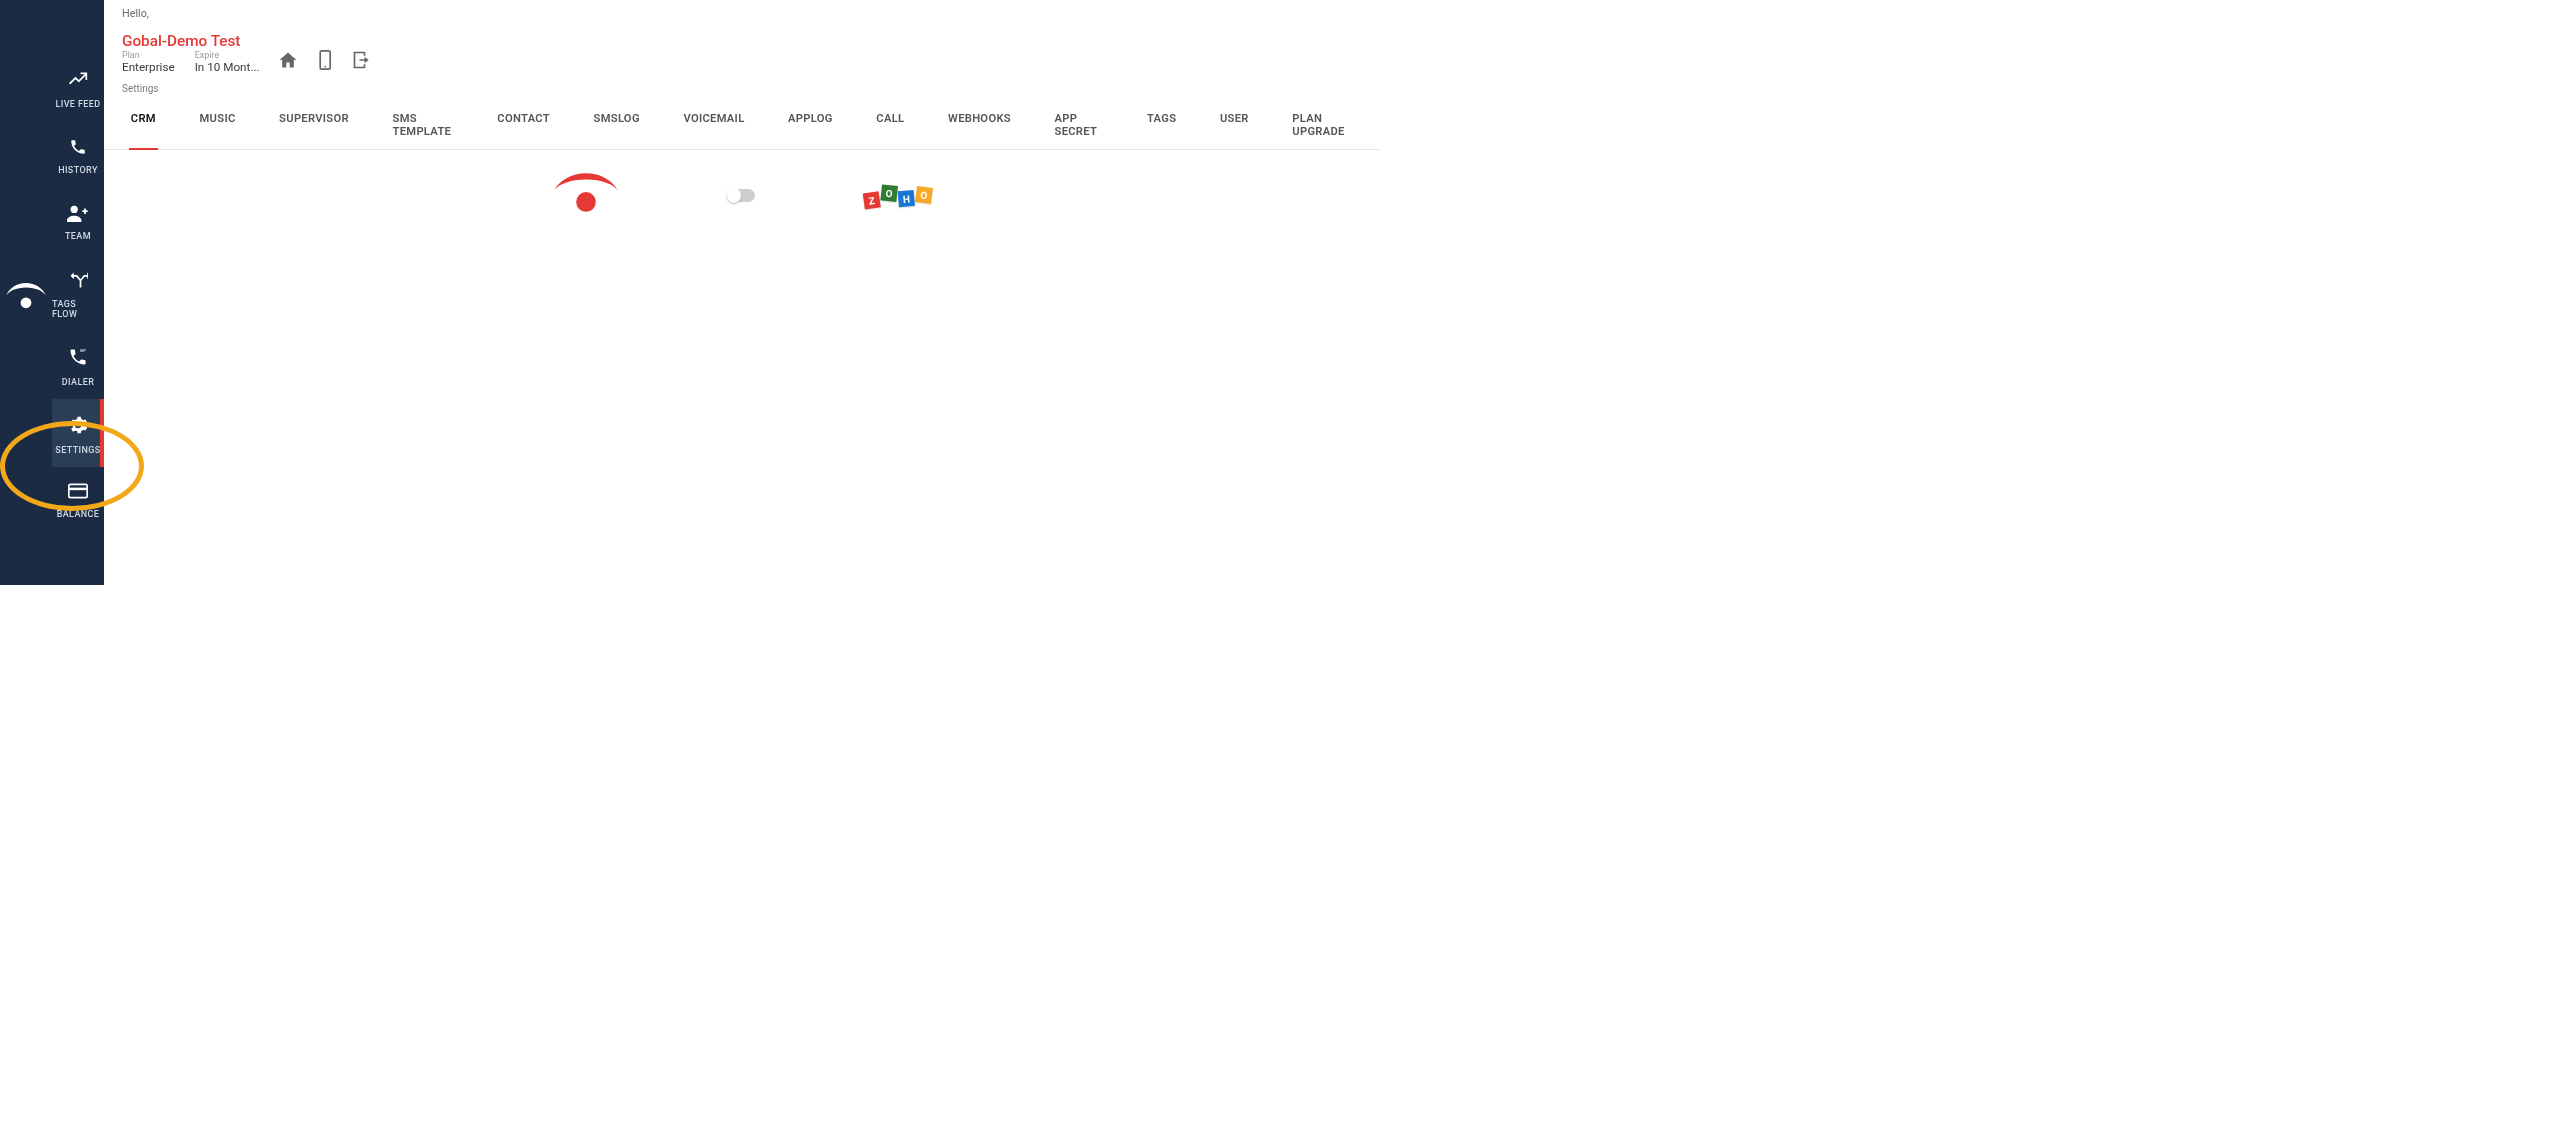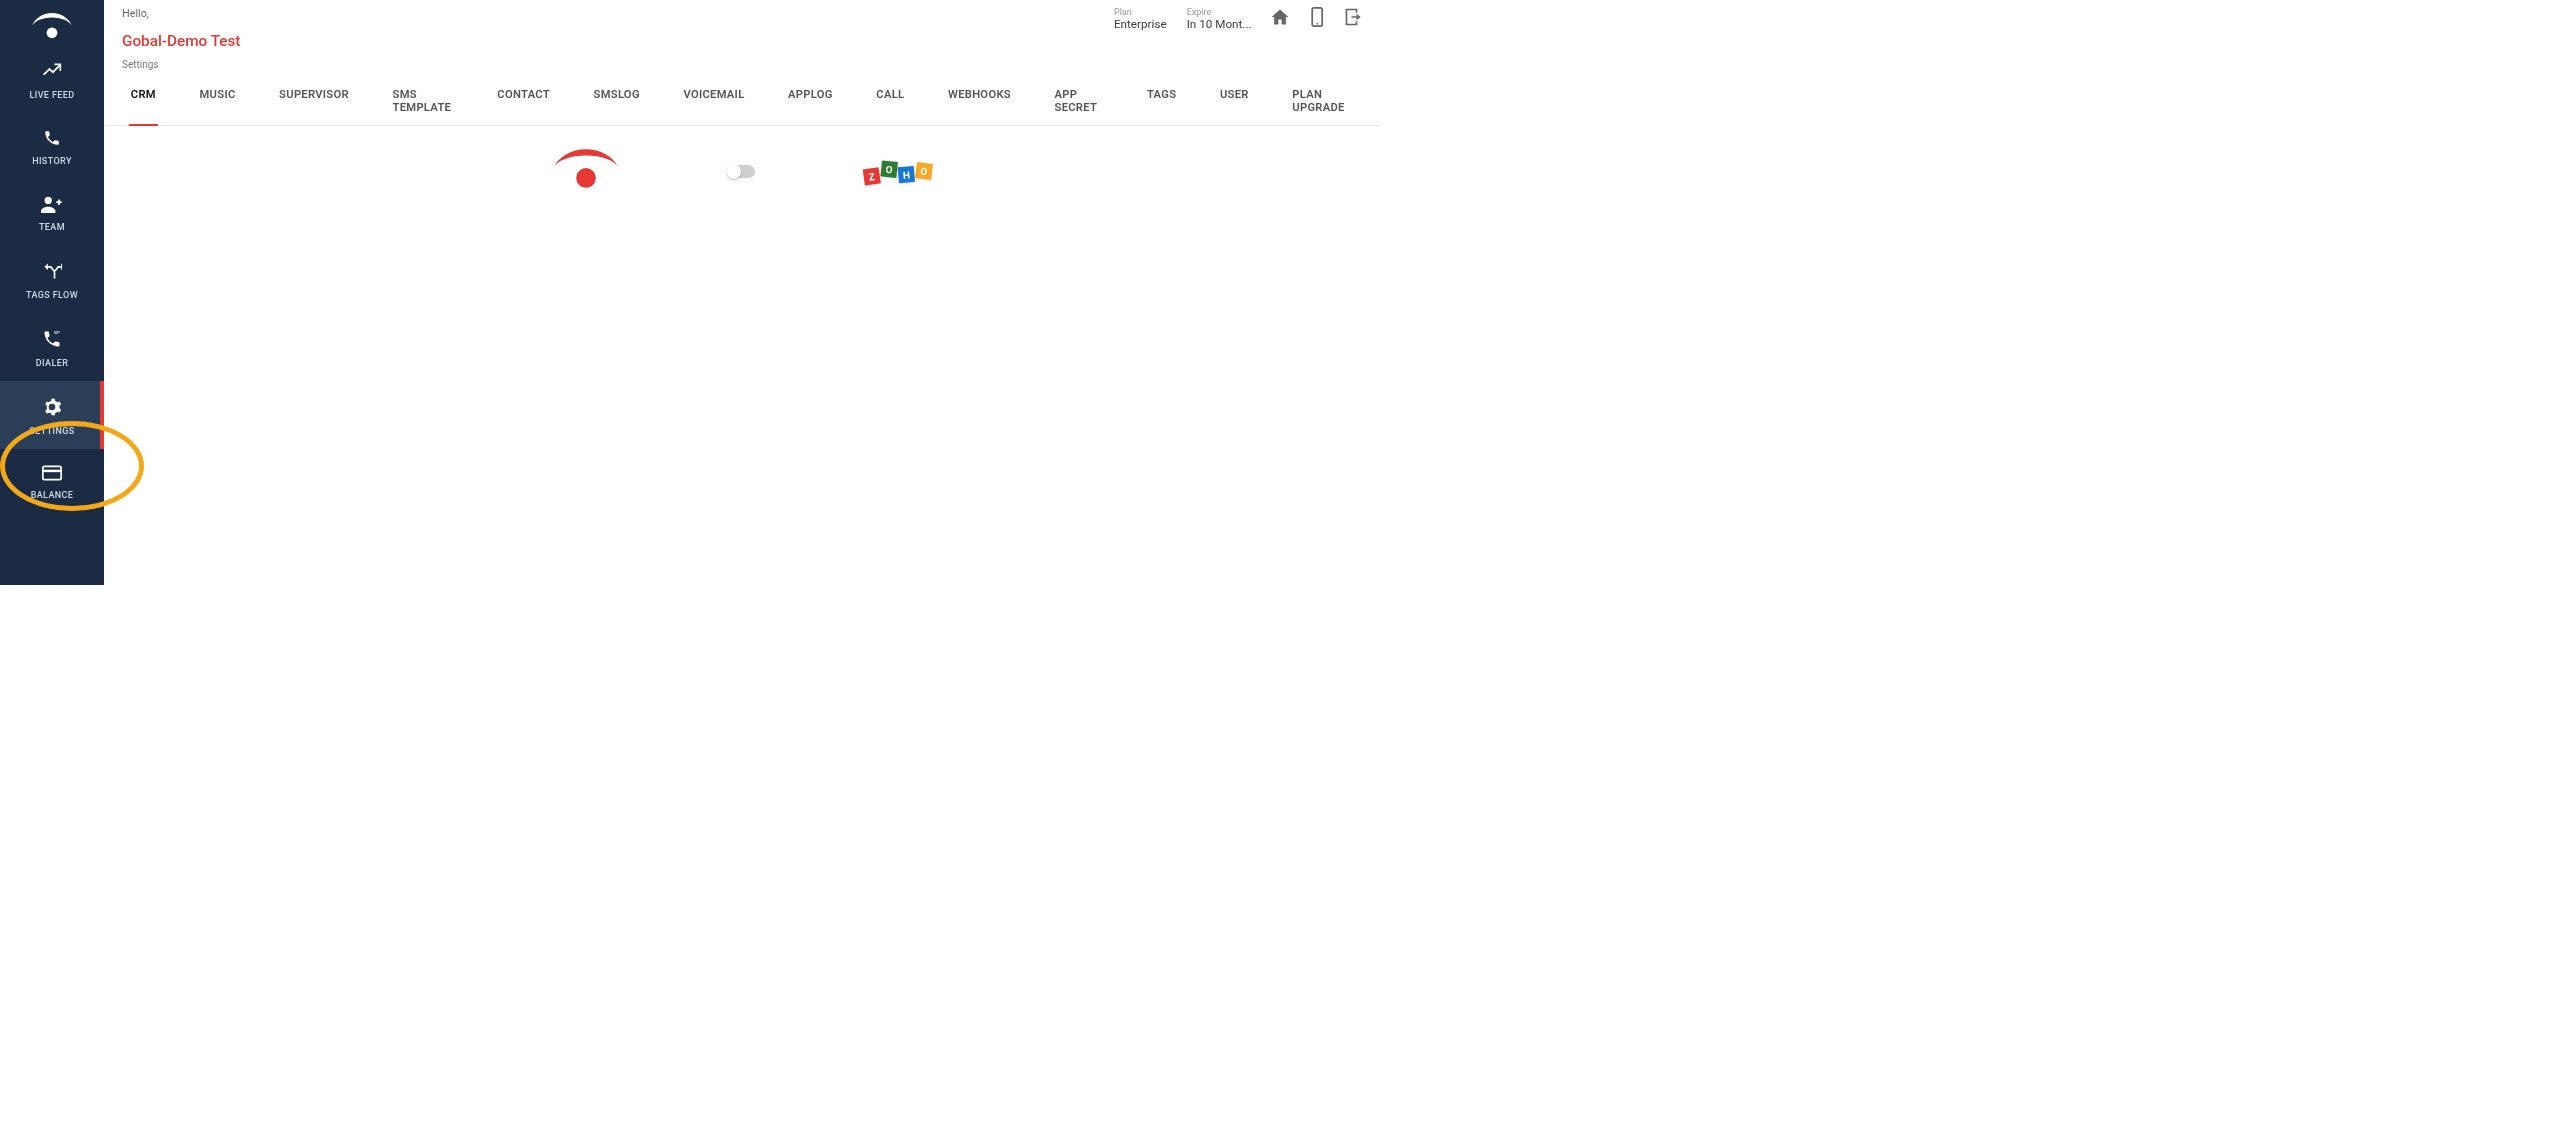--- a/index.html
+++ b/index.html
@@ -1,32 +1,32 @@
 <!DOCTYPE html>
 <html style="font-size:14.4px"><head>
 <meta charset="utf-8">
 <style>
   * { box-sizing: border-box; margin: 0; padding: 0; }
   body { font-family: -apple-system, BlinkMacSystemFont, "Segoe UI", Roboto, Arial, sans-serif; background:#fff; color:#222; }
   .app { display:flex; height:585px; width:1380px; margin:0; position:relative;}
   
-  .sidebar { width:104px; background:#1b2b44; display:flex; flex-direction:column; align-items:center; color:#fff; position:relative; z-index:2;}
+  .sidebar { width:104px; background:#1b2b44; display:flex; flex-direction:row; align-items:center; color:#fff; position:relative; z-index:2;}
   .sidebar .logo { width:100%; display:flex; justify-content:center; padding:12.6px 0 5.4px;}
   .sidebar .nav { display:flex; flex-direction:column; width:100%; }
   .sidebar .nav-item { display:flex; flex-direction:column; align-items:center; justify-content:center; gap:5.4px; padding:16px 0 12.6px; cursor:pointer; position:relative;}
   .sidebar .nav-item .label { font-size:9px; letter-spacing:0.4px; color:#cfd8e3; font-weight:500;}
   .sidebar .nav-item.active { background:#2b3e57;}
   .sidebar .nav-item.active::after { content:""; position:absolute; right:0; top:0; bottom:0; width:4.5px; background:#e53935;}
   .sidebar svg { fill:#fff; }
   
   .highlight-circle { position:absolute; top:421px; left:0px; width:144px; height:90px;
       border:5.4px solid #f3a81a; border-radius:50%; pointer-events:none; z-index:5;}
   
   .main { flex:1; display:flex; flex-direction:column; background:#fff; position:relative;}
-  .header { display:flex; align-items:flex-start; justify-content:space-between; padding:7.2px 16px 0 18px; }
+  .header { display:flex; align-items:flex-start; justify-content:space-between; padding:7.2px 16px 0 18px;flex-direction:column; }
   .greeting .hello { font-size:10.8px; color:#6b6b6b; }
   .greeting .user  { font-size:15.3px; color:#e53935; font-weight:500; margin-top:12px;}
   .header-right { display:flex; align-items:flex-end; gap:18px; color:#666;}
   .header-meta { display:flex; gap:20px; font-size:10px; color:#888;}
   .header-meta .col { display:flex; flex-direction:column;}
   .header-meta .col .caption { font-size:9px; color:#999;}
   .header-meta .col .value   { font-size:11.7px; color:#3b3b3b; white-space:nowrap; max-width:67px; overflow:hidden; text-overflow:ellipsis;}
   .header-icons { display:flex; gap:20px; align-items:center;}
   .header-icons svg{ fill:#666;}
   .crumb { font-size:10px; color:#7a7a7a; padding:9px 0 0 18px;}

